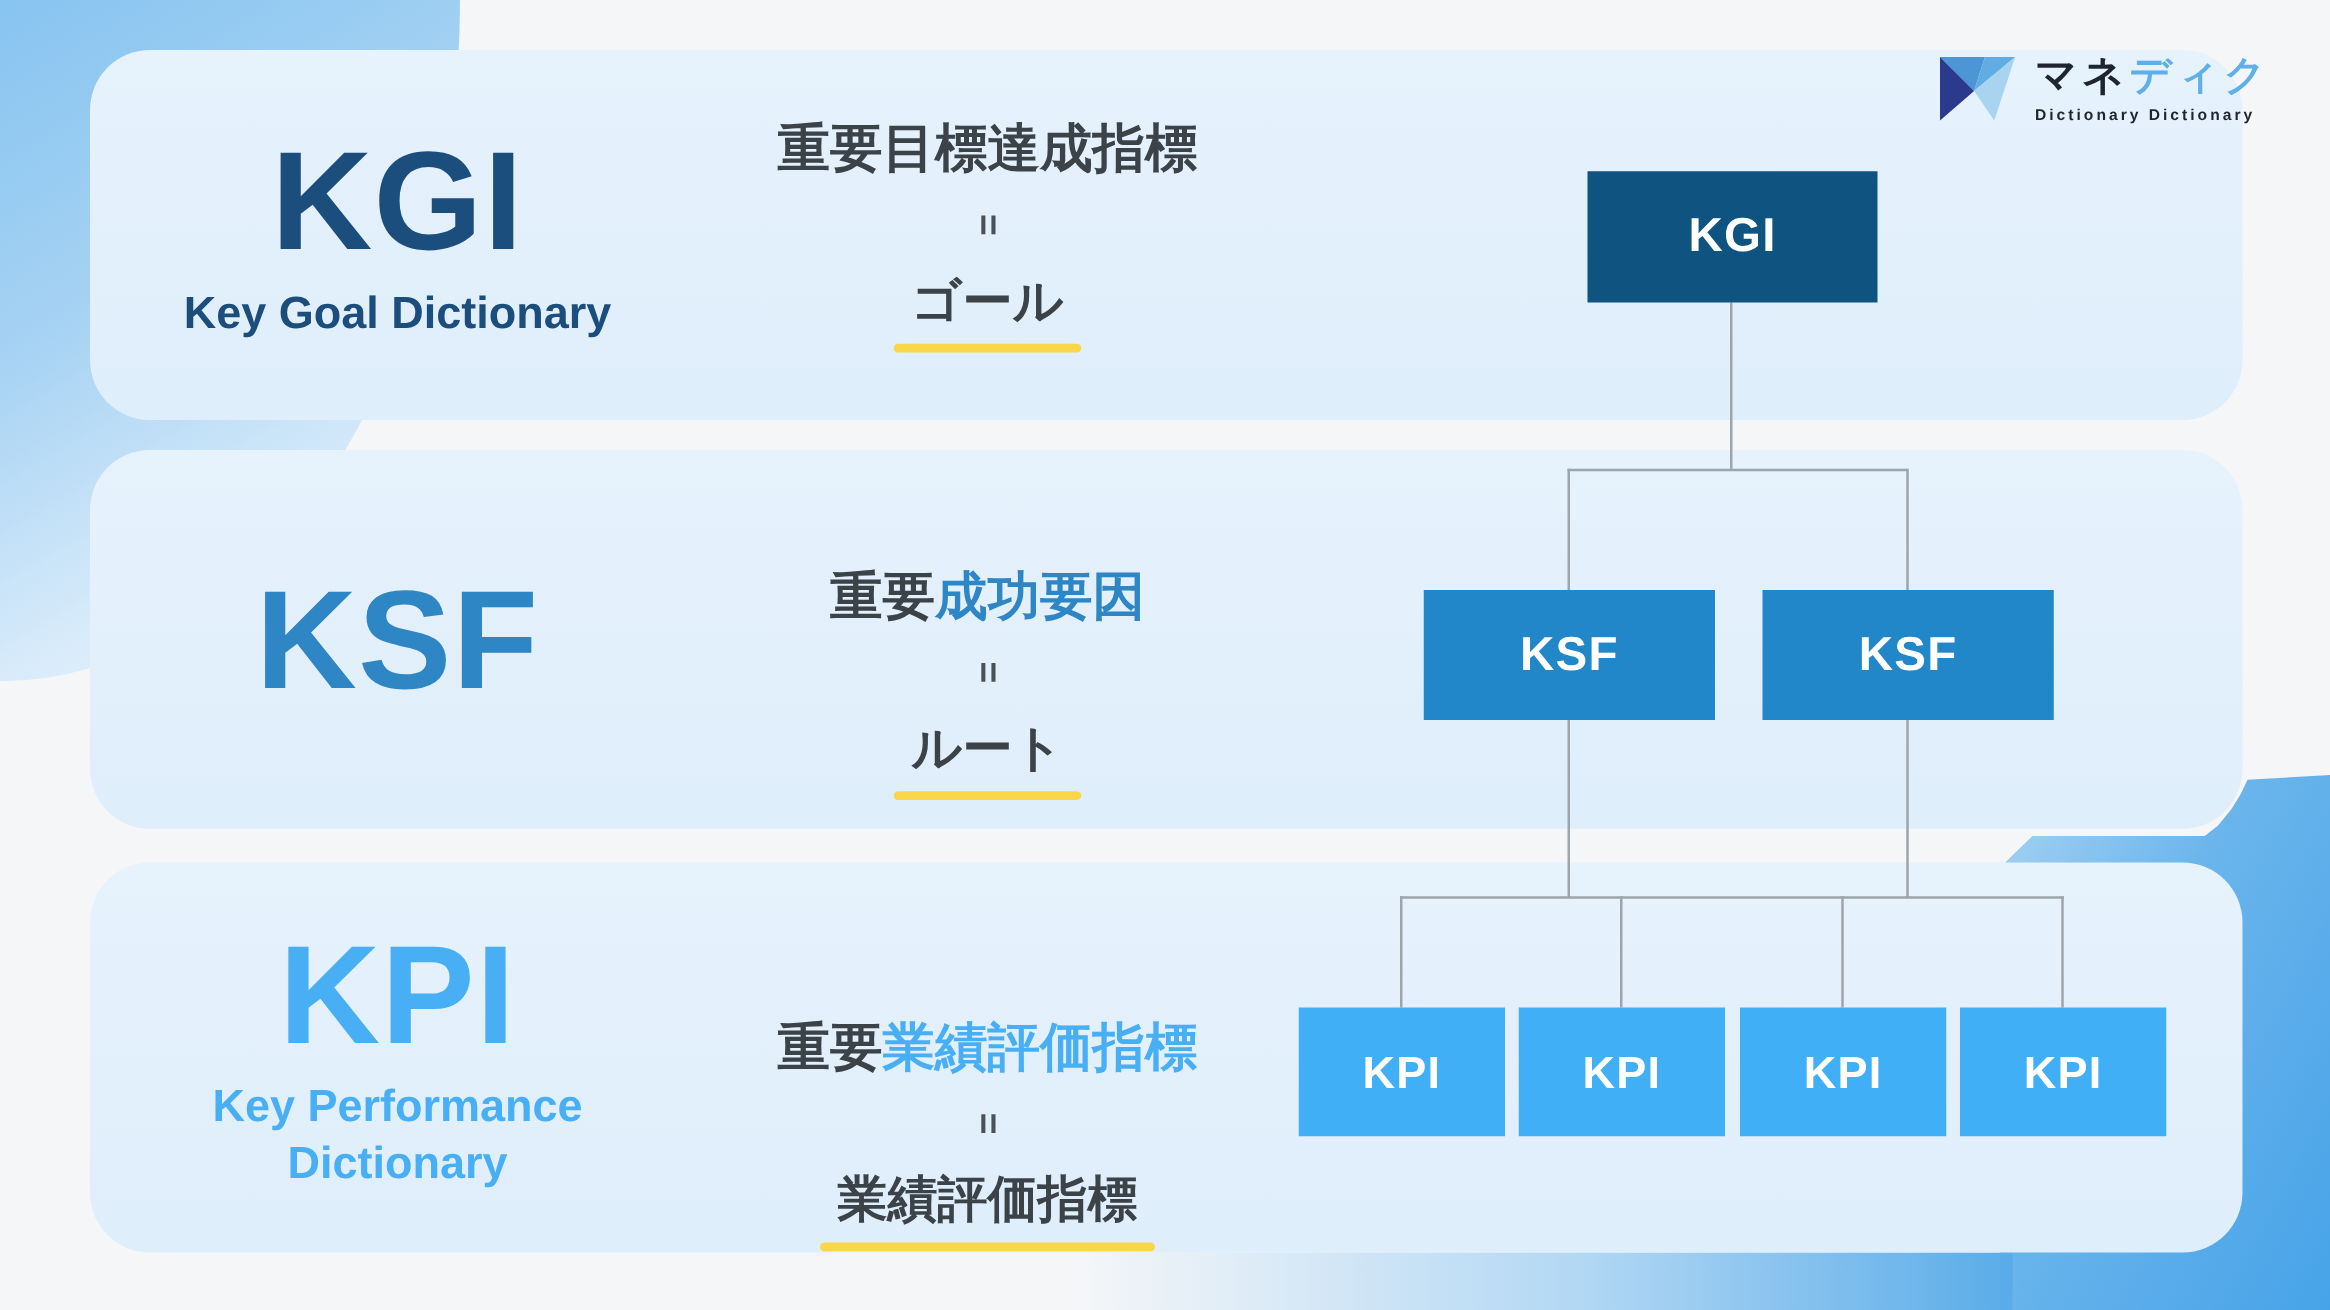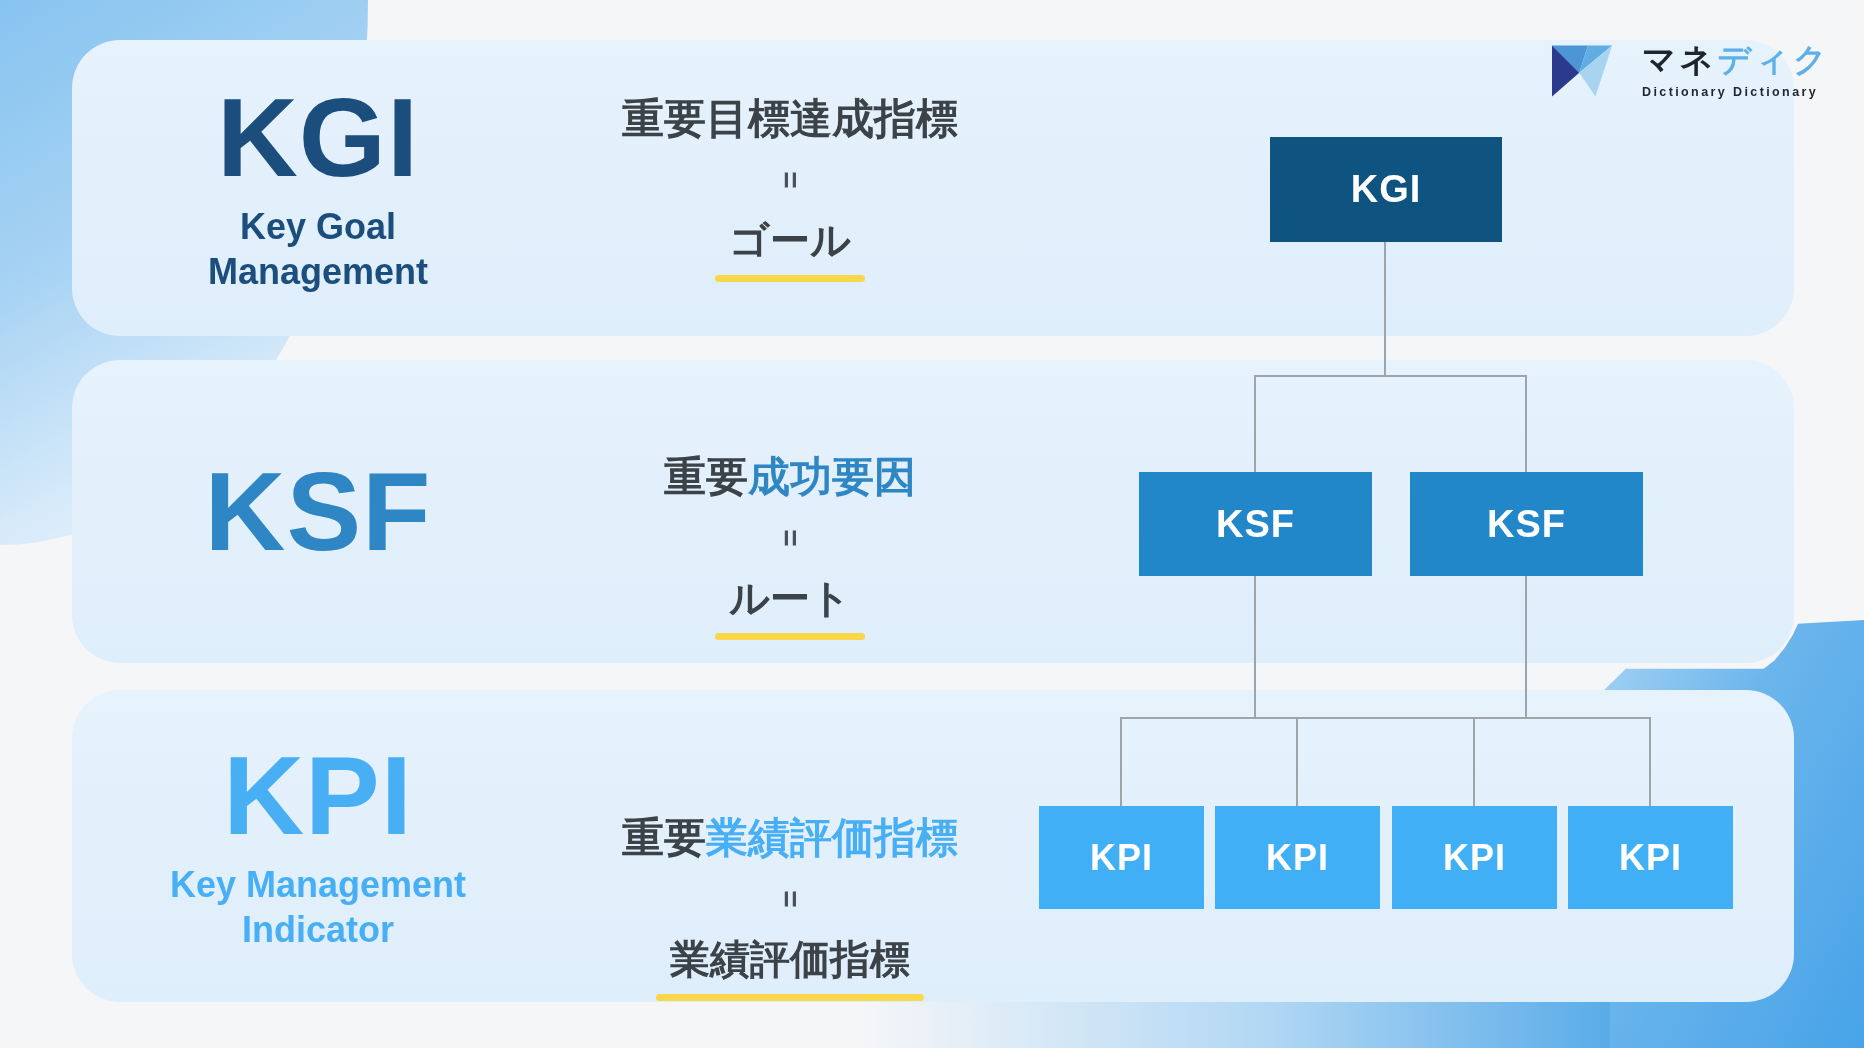--- a/index.html
+++ b/index.html
@@ -57,21 +57,21 @@
     color:#FFFFFF;font-weight:800;font-size:38px;letter-spacing:1px;}
   .node.root{left:1270px;top:137px;width:232px;height:105px;background:#0F5380;}
   .node.ksf1{left:1139px;top:472px;width:233px;height:104px;background:#2287C8;}
   .node.ksf2{left:1410px;top:472px;width:233px;height:104px;background:#2287C8;}
   .node.kpi{top:806px;width:165px;height:103px;background:#41AFF6;font-size:36px;}
   .node.kpi1{left:1039px;} .node.kpi2{left:1215px;} .node.kpi3{left:1392px;} .node.kpi4{left:1568px;}
   .line{position:absolute;background:#9DA4AA;}
   .v{width:2px;} .h{height:2px;}
 
   
-  .logo{position:absolute;left:1552px;top:42px;display:flex;align-items:flex-start;gap:28px;}
+  .logo{position:absolute;left:1552px;top:42px;display:flex;align-items:flex-start;gap:14px;}
   .logo-text{display:flex;flex-direction:column;}
   .brand{font-size:33px;font-weight:800;letter-spacing:4px;line-height:1.1;white-space:nowrap;}
   .brand .b-black{color:#1E2430;}
   .brand .b-blue{color:#5FAFE8;}
   .logo-sub{font-size:12.5px;font-weight:700;color:#1E2430;letter-spacing:2.4px;margin-top:7px;white-space:nowrap;}
 </style>
 </head>
 <body>
 
 <div class="stage">
@@ -79,28 +79,28 @@
   <div class="wedge-tl"></div>
   <div class="blob-right"></div>
   <div class="fade-bottom"></div>
 
   <div class="panel r1"></div>
   <div class="panel r2"></div>
   <div class="panel r3"></div>
 
   <div class="headings r1">
     <div class="abbr">KGI</div>
-    <div class="fullname">Key Goal Management</div>
+    <div class="fullname">Key Goal Dictionary</div>
   </div>
   <div class="headings r2">
     <div class="abbr">KSF</div>
   </div>
   <div class="headings r3">
     <div class="abbr">KPI</div>
-    <div class="fullname">Key Management Indicator</div>
+    <div class="fullname">Key Performance Dictionary</div>
   </div>
 
   <div class="definition r1 def-r1">
     <div class="jp-phrase"><span>重要目標達成指標</span><span class="jp-colored"></span></div>
     <span class="equals">=</span>
     <div class="keyword">ゴール</div>
   </div>
   <div class="definition r2 def-r2">
     <div class="jp-phrase"><span>重要</span><span class="jp-colored">成功要因</span></div>
     <span class="equals">=</span>

